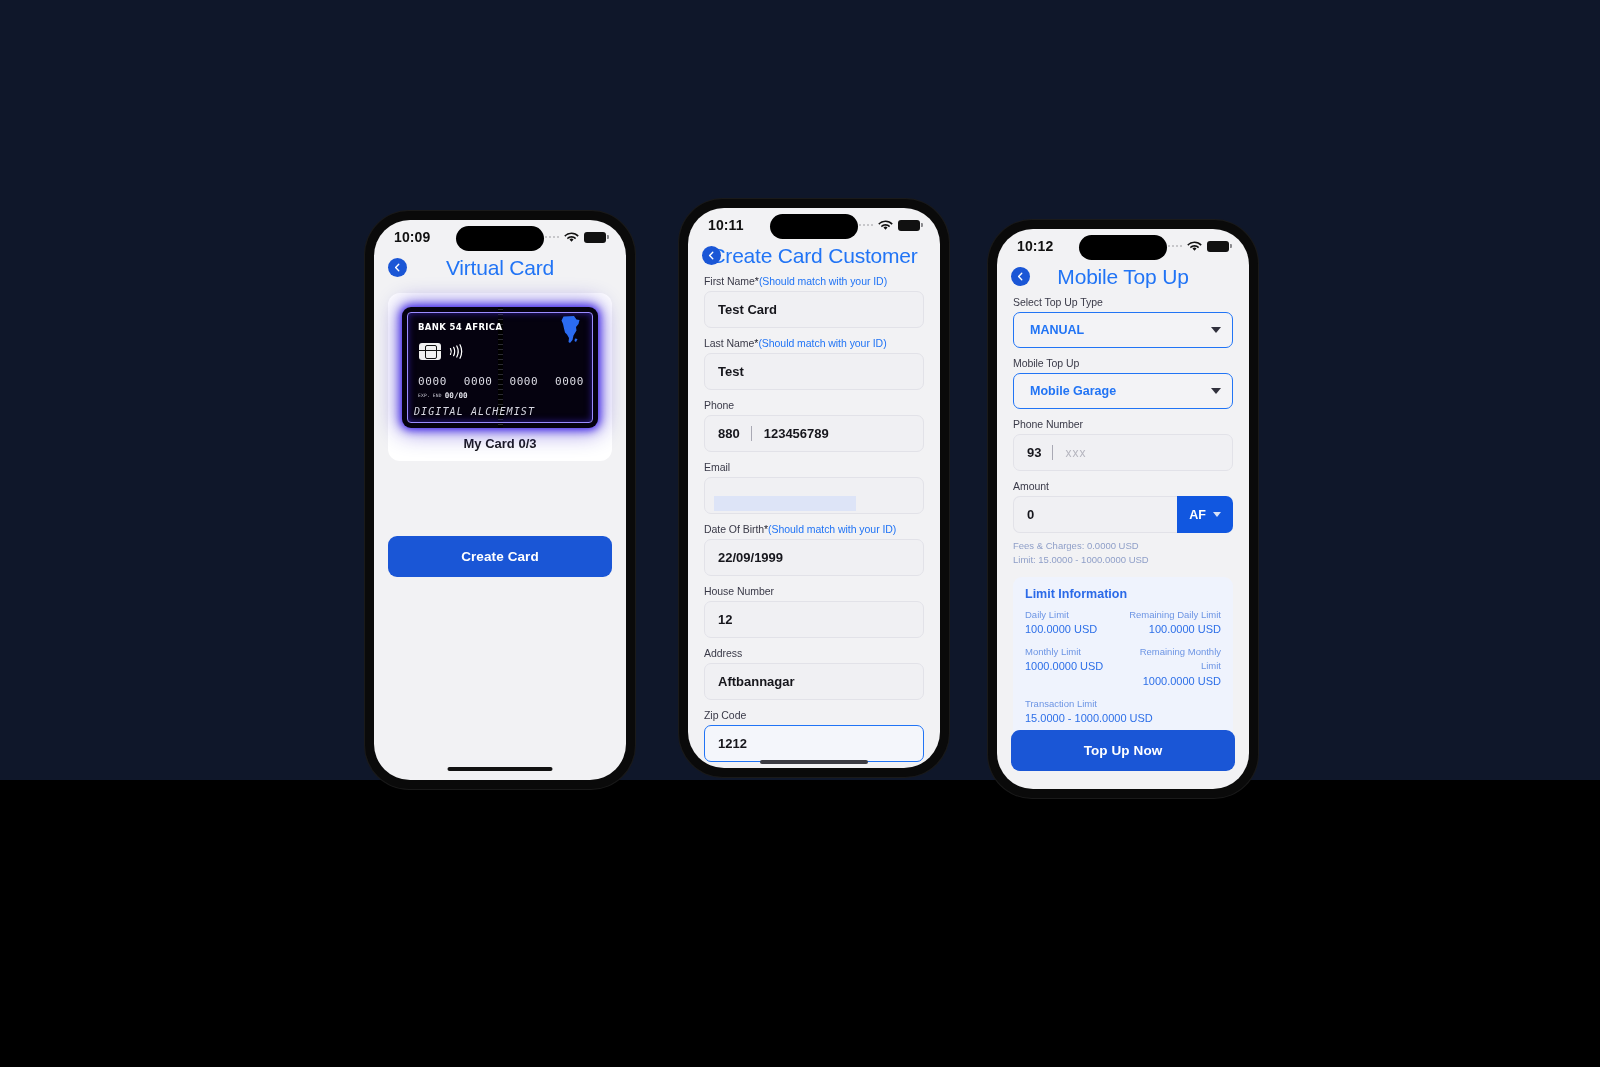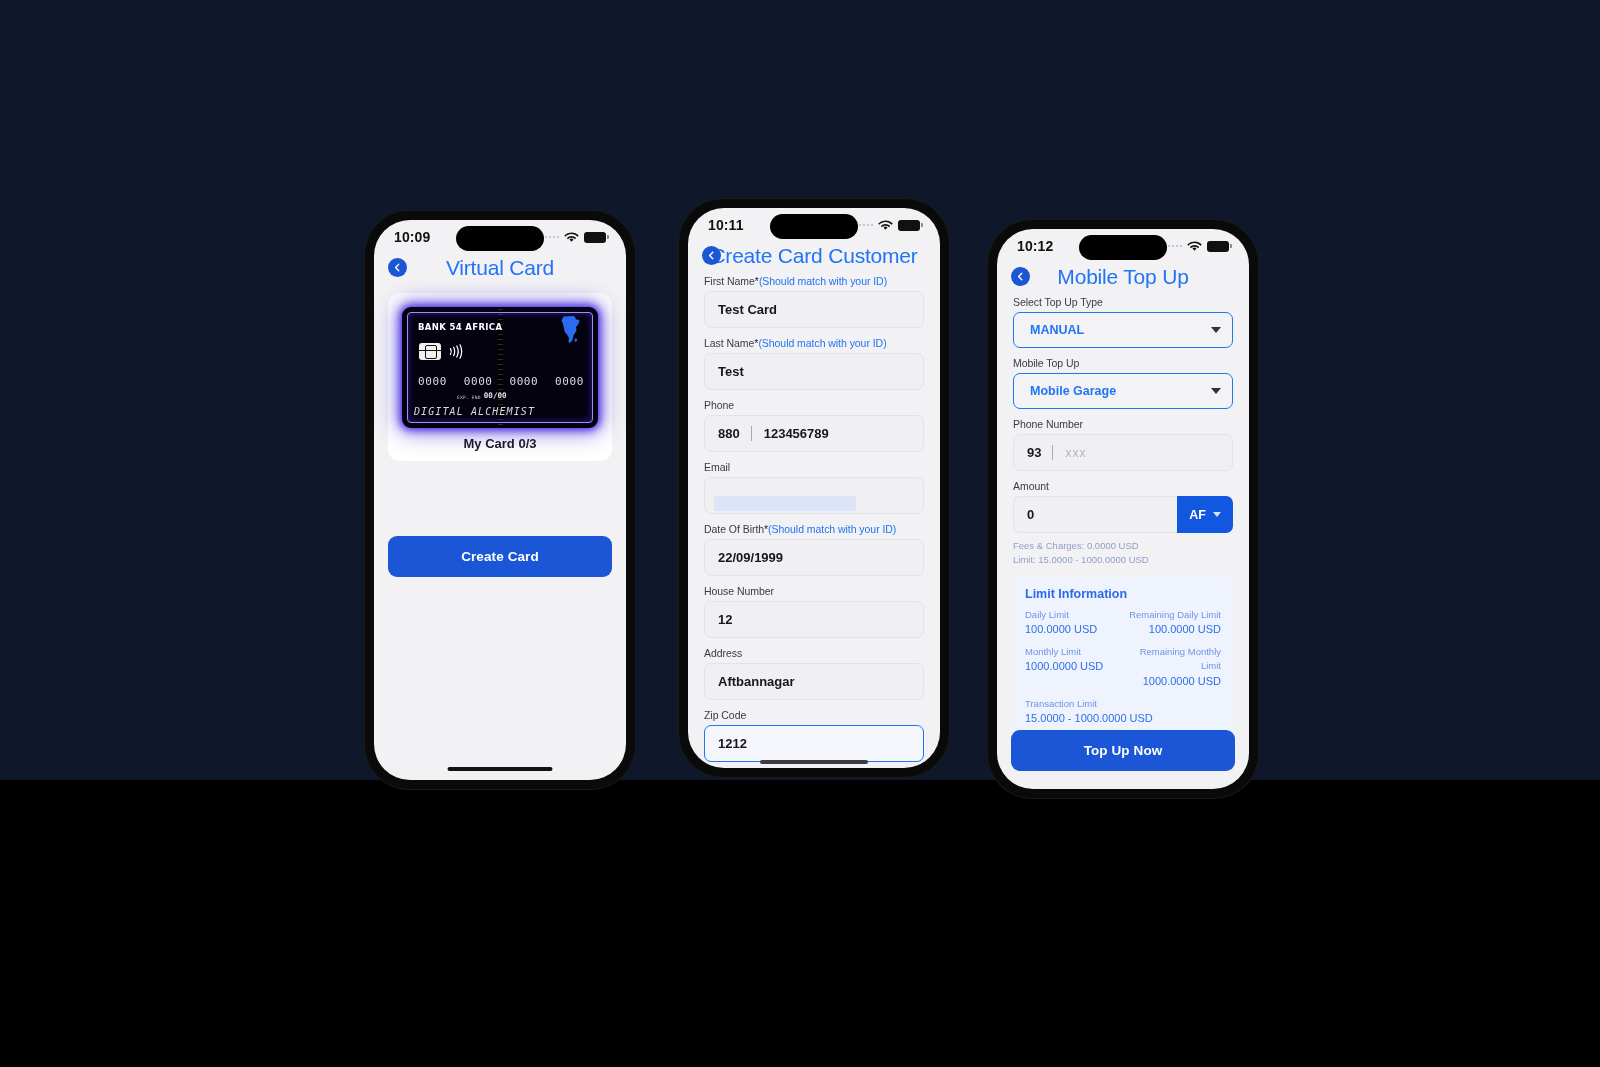--- a/index.html
+++ b/index.html
@@ -150,22 +150,22 @@
   }
   .cc-nfc { position: absolute; left: 46px; top: 36px; width: 16px; height: 17px; }
   .cc-num {
     position: absolute; left: 16px; right: 14px; top: 68px;
     display: flex; justify-content: space-between;
     color: #dcdce4; font-size: 11px; letter-spacing: 0.6px;
     font-family: "DejaVu Sans Mono", monospace;
   }
   .cc-exp {
     position: absolute; left: 16px; top: 84px;
-    display: flex; align-items: flex-end; gap: 3px;
-    color: #c9c9d4; font-family: "DejaVu Sans Mono", monospace; margin-left: 39px;
+    display: flex; align-items: center; gap: 3px;
+    color: #c9c9d4; font-family: "DejaVu Sans Mono", monospace;
   }
   .cc-exp .lbl { font-size: 4.6px; letter-spacing: 0.2px; }
   .cc-exp .val { font-size: 7.6px; font-weight: bold; color: #e2e2ea; }
   .cc-holder {
     position: absolute; left: 12px; top: 99px;
     color: #d8d8e2; font-size: 10px; letter-spacing: 1.1px;
     font-family: "DejaVu Sans Mono", monospace;
     font-style: italic;
   }
   .card-caption {

